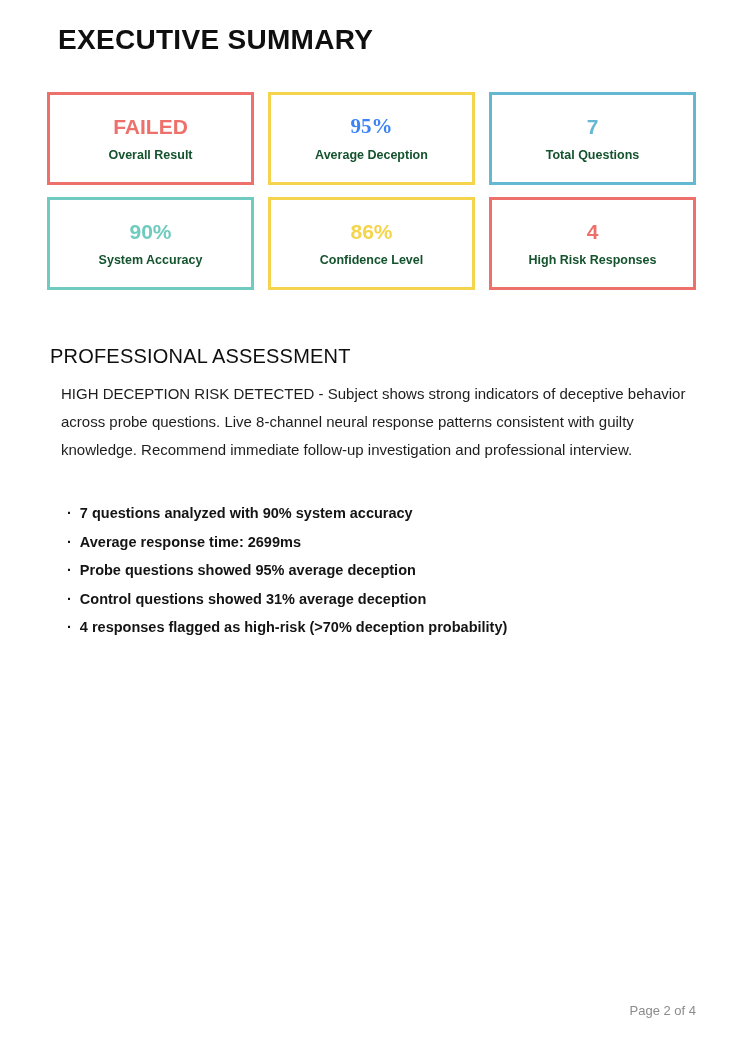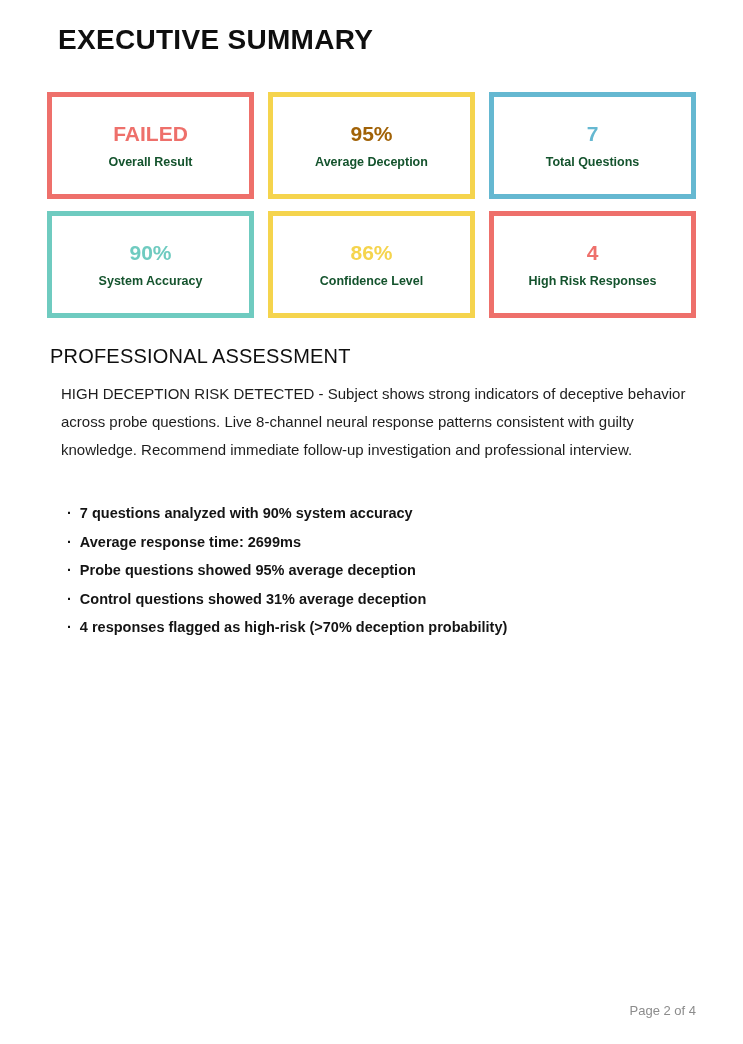--- a/index.html
+++ b/index.html
@@ -27,23 +27,23 @@
     left: 47px;
     top: 92px;
     width: 649px;
     display: grid;
     grid-template-columns: repeat(3, 1fr);
     column-gap: 14px;
     row-gap: 12px;
   }
   .metric-card {
     box-sizing: border-box;
-    height: 107px;
+    height: 93px;
     background: #ffffff;
-    border: 5px solid #fca5a5;
+    border: 3px solid #fca5a5;
     display: flex;
     flex-direction: column;
     align-items: center;
     justify-content: center;
     text-align: center;
   }
   .metric-value {
     font-size: 21px;
     font-weight: bold;
     line-height: 1;
@@ -110,21 +110,21 @@
 <div class="page">
 
   <h1 class="page-title">EXECUTIVE SUMMARY</h1>
 
   <div class="cards-grid">
     <div class="metric-card" style="border-color: rgb(238, 112, 107);">
       <div class="metric-value" style="color: rgb(238, 112, 107);">FAILED</div>
       <div class="metric-label">Overall Result</div>
     </div>
     <div class="metric-card" style="border-color: rgb(245, 212, 77);">
-      <div class="metric-value" style="color: #a16207;">95%</div>
+      <div class="metric-value" style="color: #3b82f6; font-family: Liberation Serif, serif;">95%</div>
       <div class="metric-label">Average Deception</div>
     </div>
     <div class="metric-card" style="border-color: rgb(101, 184, 209);">
       <div class="metric-value" style="color: rgb(101, 184, 209);">7</div>
       <div class="metric-label">Total Questions</div>
     </div>
     <div class="metric-card" style="border-color: rgb(111, 203, 192);">
       <div class="metric-value" style="color: rgb(111, 203, 192);">90%</div>
       <div class="metric-label">System Accuracy</div>
     </div>

